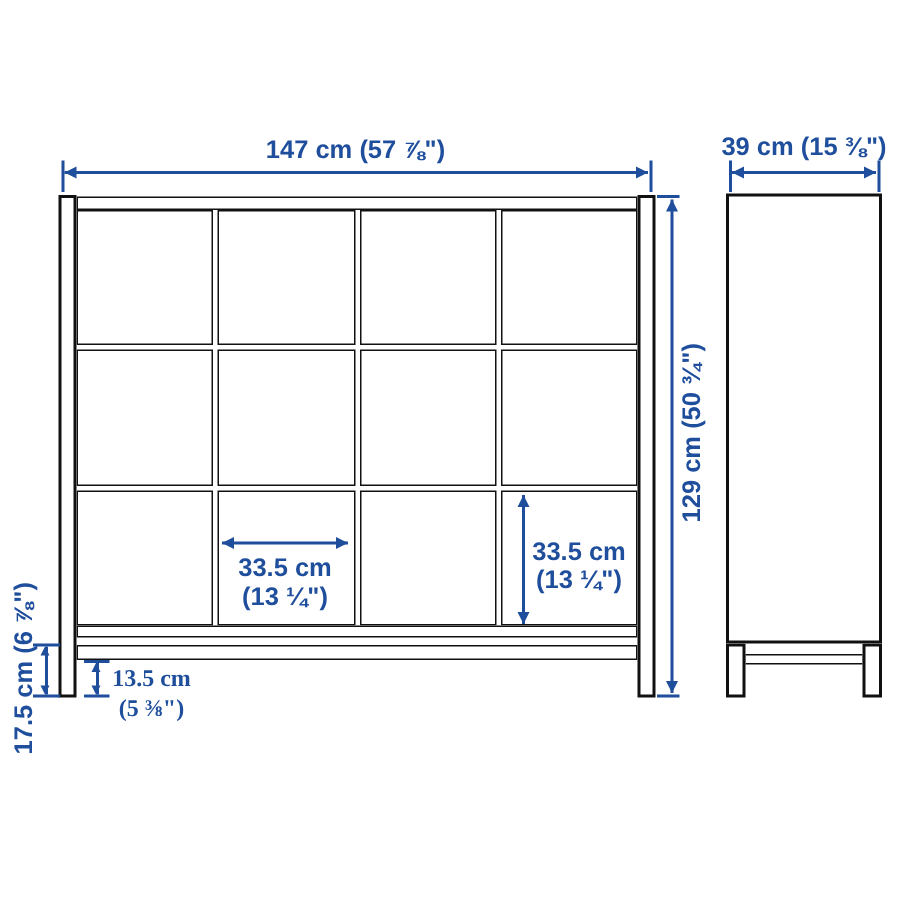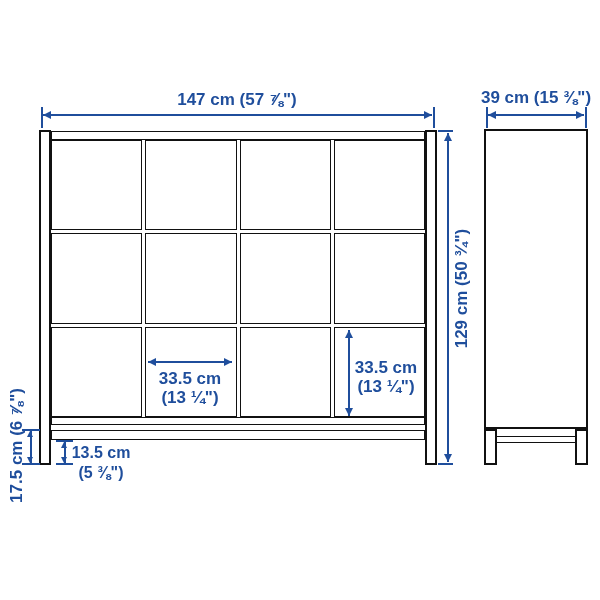--- a/index.html
+++ b/index.html
@@ -16,21 +16,21 @@
     grid-template-columns:repeat(4,1fr);
     grid-template-rows:repeat(3,1fr);
   }
   .cell{background:#fff;border:1.5px solid #111;}
   
   .dline{background:#1f4e9c;}
   .dlabel{
     color:#1f4e9c;font-weight:bold;font-size:17px;line-height:19px;
     text-align:center;white-space:nowrap;
   }
-  .dlabel.small{font-size:16px;line-height:17px;}
+  .dlabel.small{font-size:16px;line-height:17px;font-family:Liberation Serif, serif;}
   .rot{transform:rotate(-90deg);}
   .ah{width:0;height:0;}
   .ah.left {border-top:4px solid transparent;border-bottom:4px solid transparent;border-right:8px solid #1f4e9c;}
   .ah.right{border-top:4px solid transparent;border-bottom:4px solid transparent;border-left:8px solid #1f4e9c;}
   .ah.up   {border-left:4px solid transparent;border-right:4px solid transparent;border-bottom:8px solid #1f4e9c;}
   .ah.down {border-left:4px solid transparent;border-right:4px solid transparent;border-top:8px solid #1f4e9c;}
   .ah.up.sm   {border-left:3.5px solid transparent;border-right:3.5px solid transparent;border-bottom:6px solid #1f4e9c;}
   .ah.down.sm {border-left:3.5px solid transparent;border-right:3.5px solid transparent;border-top:6px solid #1f4e9c;}
 </style>
 </head>

